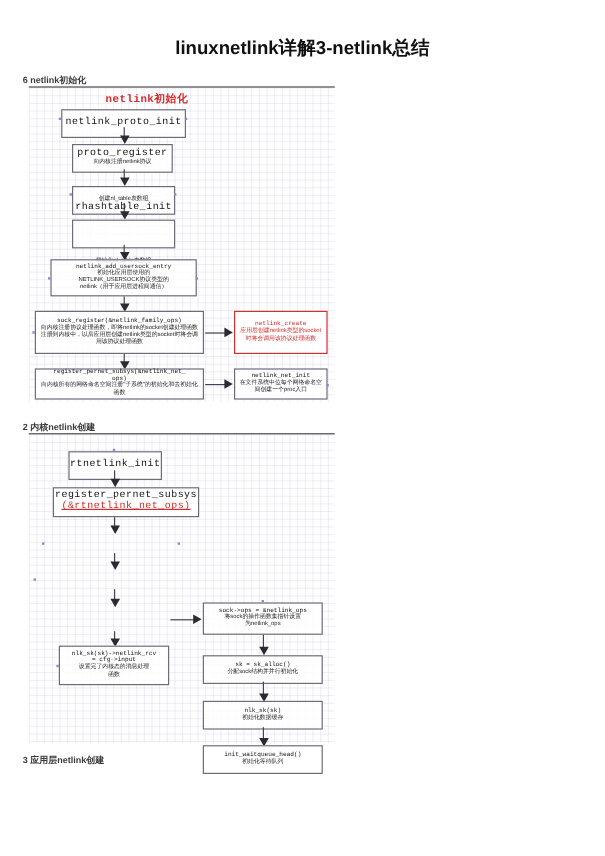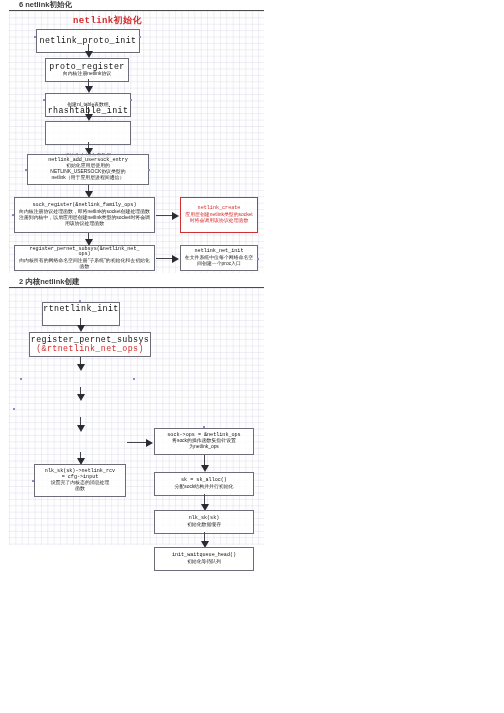--- a/index.html
+++ b/index.html
@@ -33,21 +33,21 @@
   .section-label {
     font-size: 7.5px;
     font-weight: bold;
     color: #3a3a3a;
     margin-left: 19px;
     font-family: "Liberation Sans", sans-serif;
   }
   
   .chart {
     position: relative;
-    margin-left: 9px;
+    margin-left: 24px;
     background-color: #fefeff;
     background-image:
       linear-gradient(to right, rgba(150,150,190,0.16) 1px, transparent 1px),
       linear-gradient(to bottom, rgba(150,150,190,0.16) 1px, transparent 1px);
     background-size: 6.4px 6.4px;
     border-top: 1px solid #4a4a4a;
   }
   #chart1 { width: 255px; height: 262px; }
   #chart2 { width: 255px; height: 257px; }
 
@@ -83,21 +83,21 @@
   .node .cn {
     font-family: "Liberation Sans", sans-serif;
     font-size: 4.9px;
     line-height: 1.22;
     color: #1a1a1a;
     white-space: nowrap;
   }
   .node .cn.wide { white-space: normal; }
   .node.red { border-color: #d03030; }
   .node.red .code, .node.red .cn { color: #d42a2a; }
-  .node .code.red-t { color: #d42a2a; }
+  .node .code.red-t { color: #d42a2a; text-decoration: underline; }
 
   .chart-title {
     position: absolute;
     font-family: "Liberation Mono", monospace;
     font-size: 9px;
     color: #d42a2a;
     letter-spacing: 0.4px;
     font-weight: bold;
   }
   
@@ -133,20 +133,21 @@
     position: absolute;
     width: 2px; height: 2px;
     background: #8a8ad0;
   }
 </style>
 </head>
 <body>
 
 <div class="page">
 
+  <h1 class="doc-title">linuxnetlink详解3-netlink总结</h1>
 
   <div class="section-label">6 netlink初始化</div>
 
   <div class="chart" id="chart1">
     <div class="chart-title" style="left:64px; top:3px;">netlink初始化</div>
 
     <div class="node" style="left:27px; top:18px; width:104px; height:15px;">
       <div class="code big">netlink_proto_init</div>
     </div>
     <div class="anchor" style="left:25px; top:25px;"></div>
@@ -204,25 +205,25 @@
     <div class="arrow-h" style="left:147px; top:247px; width:17px;"></div>
 
     <div class="node" style="left:171px; top:234px; width:78px; height:26px;">
       <div class="code tiny">netlink_net_init</div>
       <div class="cn">在文件系统中位每个网络命名空</div>
       <div class="cn">间创建一个proc入口</div>
     </div>
     <div class="anchor" style="left:248px; top:247px;"></div>
   </div>
 
-  <div class="section-label" style="margin-top:4px;">2 内核netlink创建</div>
+  <div class="section-label" style="margin-top:16px;">2 内核netlink创建</div>
 
   <div class="chart" id="chart2">
 
-    <div class="node" style="left:33px; top:14px; width:78px; height:16px;justify-content:flex-end;">
+    <div class="node" style="left:33px; top:14px; width:78px; height:16px;">
       <div class="code big">rtnetlink_init</div>
     </div>
     <div class="anchor" style="left:70px; top:12px;"></div>
     <div class="arrow-v" style="left:71px; top:30px; height:8px;"></div>
 
     <div class="node" style="left:20px; top:44px; width:122px; height:25px;">
       <div class="code big">register_pernet_subsys</div>
       <div class="code big red-t">(&amp;rtnetlink_net_ops)</div>
     </div>
     <div class="arrow-v" style="left:71px; top:69px; height:8px;"></div>
@@ -264,14 +265,15 @@
       <div class="cn">初始化数据缓存</div>
     </div>
     <div class="arrow-v" style="left:195px; top:244px; height:10px;"></div>
 
     <div class="node" style="left:145px; top:259px; width:100px; height:22px;">
       <div class="code tiny">init_waitqueue_head()</div>
       <div class="cn">初始化等待队列</div>
     </div>
   </div>
 
+  <div class="section-label" style="margin-top:10px;">3 应用层netlink创建</div>
 
 </div>
 
 </body></html>

